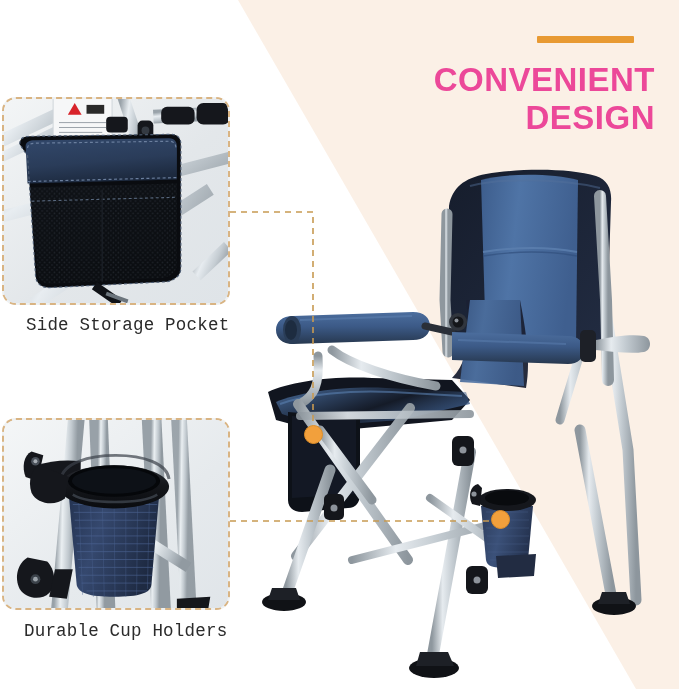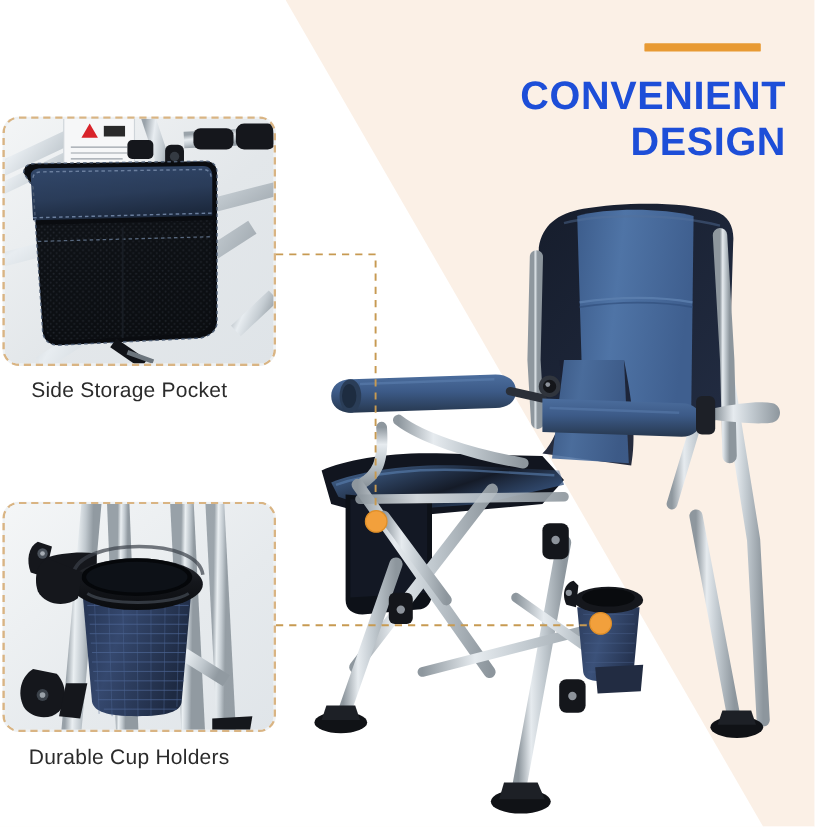--- a/index.html
+++ b/index.html
@@ -25,37 +25,37 @@
   .title-rule {
     width:97px; height:7px; background:#e89a33; margin-left:142px; margin-bottom:18px;
     border-radius:1px;
   }
   .title-text {
     font-family:"Liberation Sans", sans-serif;
     font-weight:bold;
     font-size:33px;
     line-height:1.16;
     letter-spacing:0.5px;
-    color:#1d4ed8;
+    color:#ec4899;
     text-align:right;
     white-space:pre-line;
   }
 
   
   .callout { position:absolute; }
   .callout .frame {
     position:absolute; left:0; top:0;
     border:2px dashed #d9b483;
     border-radius:14px;
     overflow:hidden;
     background:#eef1f3;
   }
   .callout .cap {
     position:absolute;
-    font-family:Liberation Sans, sans-serif;
+    font-family:Liberation Mono, monospace;
     font-size:17.5px;
     color:#2b2b2b;
     letter-spacing:0.2px;
     white-space:nowrap;
     text-align:center;
   }
 
   #callout-pocket { left:2px; top:97px; width:228px; height:208px; }
   #callout-pocket .frame { width:228px; height:208px; }
   #callout-pocket .cap { left:24px; top:218px; }

